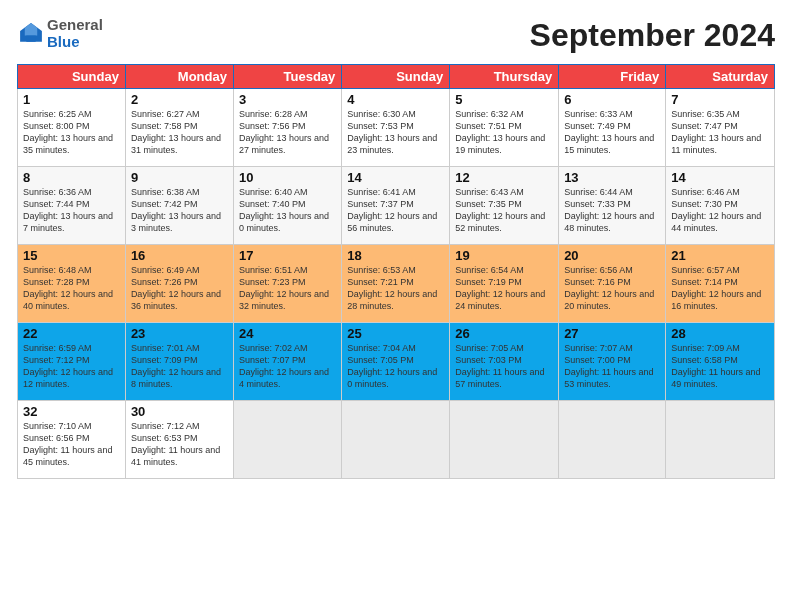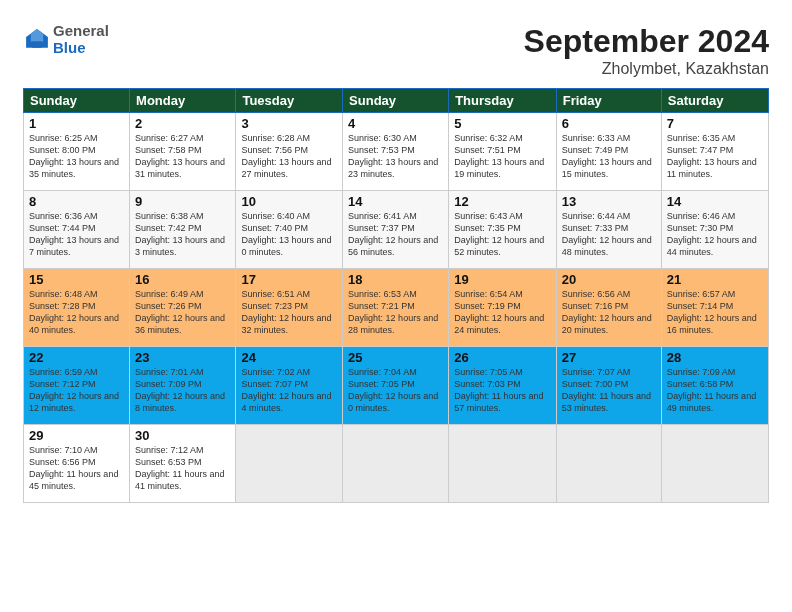--- a/index.html
+++ b/index.html
@@ -6,21 +6,21 @@
     body {
       font-family: Arial, sans-serif;
       background: #fff;
       width: 792px;
       height: 612px;
       overflow: hidden;
     }
     .page {
       width: 792px;
       height: 612px;
-      padding: 23px;
+      padding: 17px;
       background: #fff;
     }
     .header {
       display: flex;
       justify-content: space-between;
       align-items: flex-start;
       margin-bottom: 10px;
     }
     .logo {
       display: flex;
@@ -43,23 +43,23 @@
     .title-block h2 {
       font-size: 16px;
       font-weight: normal;
       color: #444;
     }
     .calendar {
       width: 100%;
       border-collapse: collapse;
     }
     .calendar th {
-      background: #14532d;
+      background: #ef4444;
       color: #fff;
-      text-align: left;
+      text-align: right;
       padding: 4px 6px;
       font-size: 13px;
       font-weight: bold;
       border: 1px solid #1a6abf;
     }
     .calendar td {
       border: 1px solid #ccc;
       vertical-align: top;
       padding: 3px 5px;
       width: 113px;
@@ -95,21 +95,20 @@
       </svg>
       <div>
         <div style="font-size:15px;font-weight:bold;line-height:1.1;">
           <span style="color:#555;">General</span><br>
           <span style="color:#1a6abf;">Blue</span>
         </div>
       </div>
     </div>
     <div class="title-block">
       <h1>September 2024</h1>
-      <h2>Zholymbet, Kazakhstan</h2>
     </div>
   </div>
 
   <table class="calendar">
     <thead>
       <tr>
         <th>Sunday</th>
         <th>Monday</th>
         <th>Tuesday</th>
         <th>Sunday</th>
@@ -346,21 +345,21 @@
         <div class="cell-day">28</div>
         <div class="cell-info">
           Sunrise: 7:09 AM<br>
           Sunset: 6:58 PM<br>
           Daylight: 11 hours and 49 minutes.
         </div>
       </td>
         </tr>
         <tr style="background: rgb(255, 255, 255);">
           <td>
-        <div class="cell-day">29</div>
+        <div class="cell-day">32</div>
         <div class="cell-info">
           Sunrise: 7:10 AM<br>
           Sunset: 6:56 PM<br>
           Daylight: 11 hours and 45 minutes.
         </div>
       </td>
           <td>
         <div class="cell-day">30</div>
         <div class="cell-info">
           Sunrise: 7:12 AM<br>

